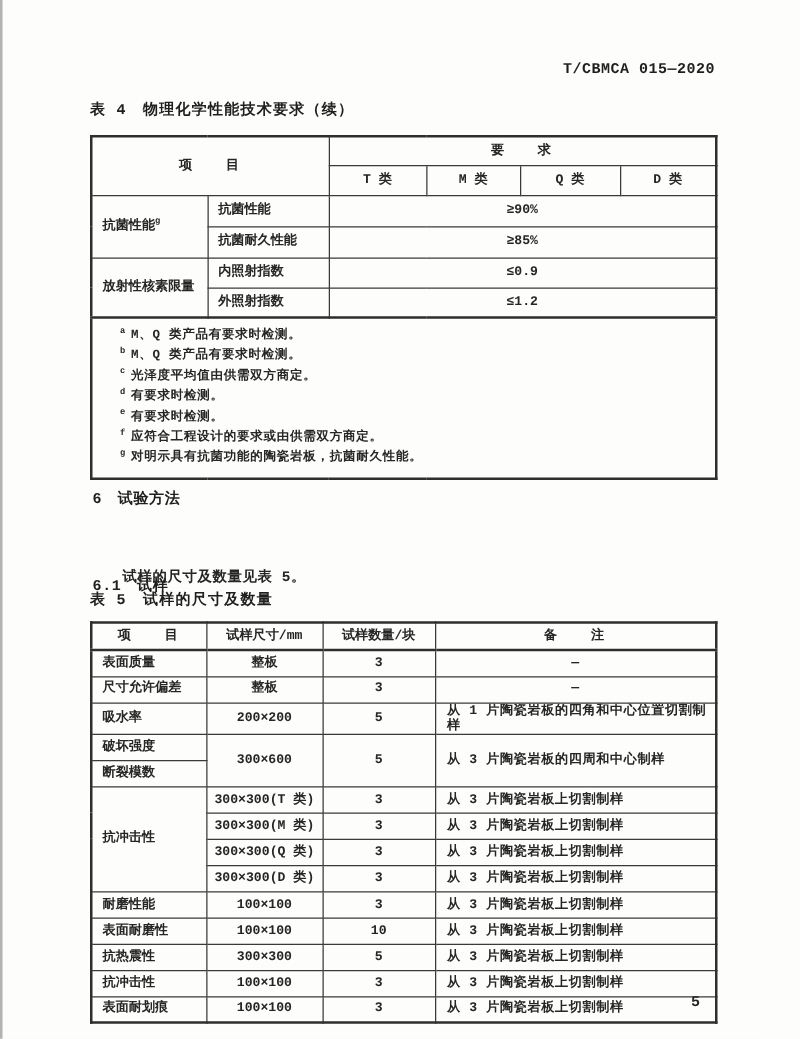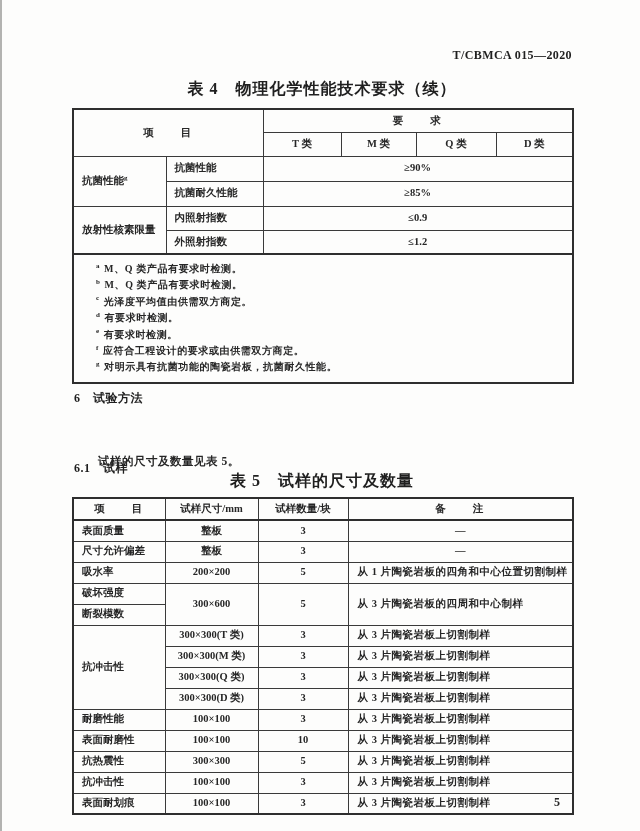--- a/index.html
+++ b/index.html
@@ -13,30 +13,30 @@
   }
   .page {
     position:absolute; inset:0;
     background:#fdfdfc;
   }
   .left-scan-edge {
     position:absolute; left:0; top:0; width:2px; height:831px;
     background:#b3b3b1;
   }
   .content {
-    position:absolute; left:72px; top:0; width:500px; height:726px;
+    position:absolute; left:72px; top:0; width:500px; height:726px;font-family:Liberation Mono, monospace;
   }
   .doc-num {
     position:absolute; top:48px; right:0;
     font-size:12px; font-weight:bold; letter-spacing:.4px;
     color:#1f1f1f;
   }
   .caption {
-    position:absolute; width:100%; text-align:center;
-    font-size:16px; font-weight:bold; color:#1f1f1f;
+    position:absolute; width:100%; text-align:left;
+    font-size:12px; font-weight:bold; color:#1f1f1f;
     letter-spacing:1px;
   }
   .cap4 { top:79px; }
   .cap5 { top:471px; }
   table {
     border-collapse:collapse; table-layout:fixed;
     width:500px; position:absolute; left:0;
     background:#fdfdfc;
   }
   .table4 { top:108px; }

